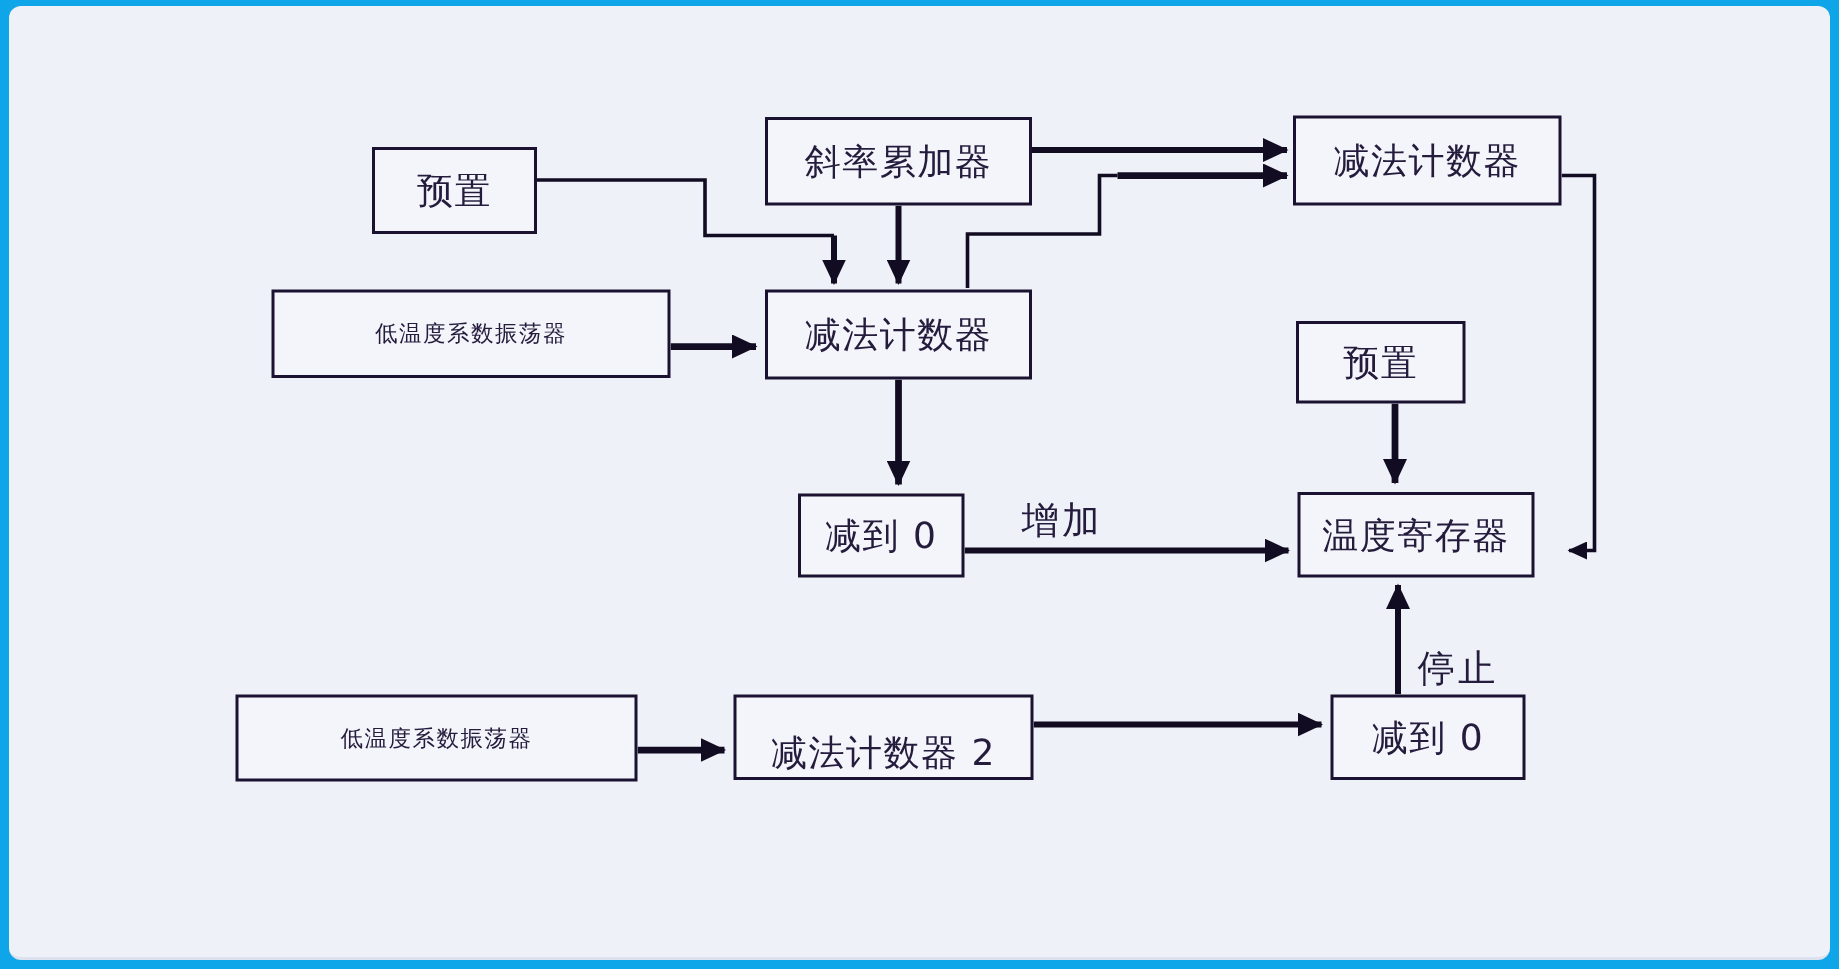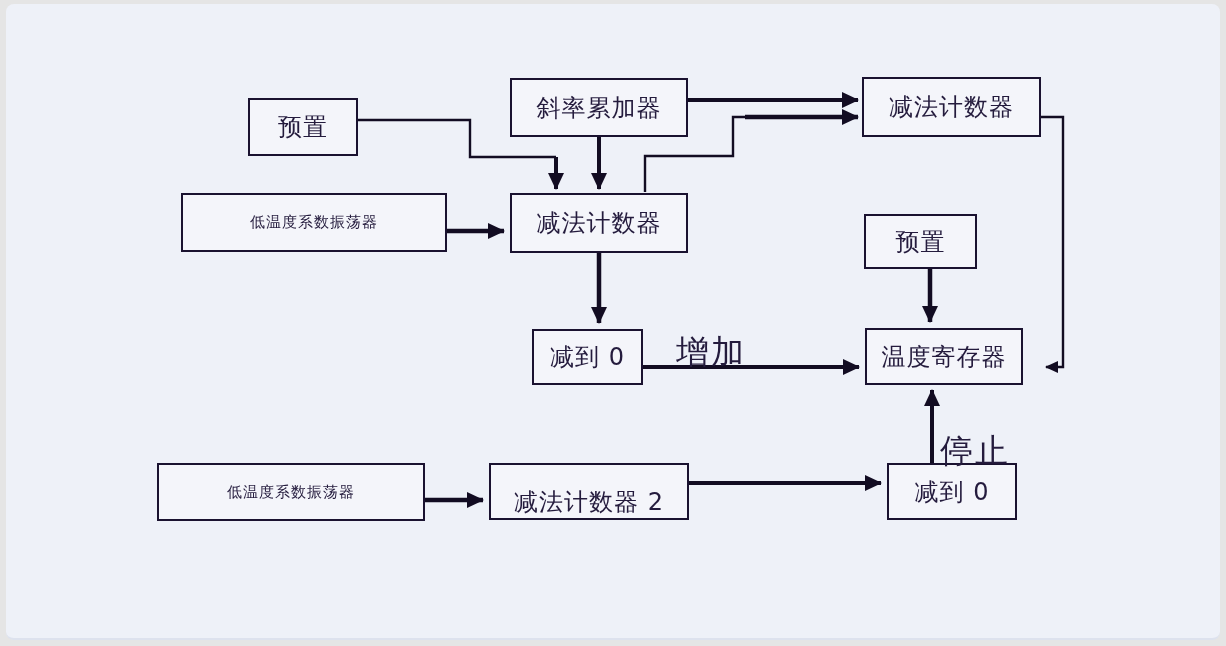--- a/index.html
+++ b/index.html
@@ -6,21 +6,21 @@
   html, body {
     margin: 0;
     padding: 0;
     background: #ffffff;
     font-family: "DejaVu Sans", "Liberation Sans", sans-serif;
   }
   .page {
     position: relative;
     width: 1226px;
     height: 646px;
-    background: #e5e5e5;
+    background: #0ea5e9;
     overflow: hidden;
   }
   .canvas {
     position: absolute;
     left: 6px;
     top: 4px;
     width: 1214px;
     height: 634px;
     background: #eef1f8;
     border-radius: 8px;
@@ -45,21 +45,21 @@
     color: #241b3d;
     font-size: 24px;
     font-weight: 500;
     letter-spacing: 1px;
     white-space: nowrap;
   }
   .node.small { font-size: 15px; }
   .edge-label {
     position: absolute;
     color: #241b3d;
-    font-size: 33px;
+    font-size: 25px;
     font-weight: 500;
     letter-spacing: 2px;
     white-space: nowrap;
   }
 </style>
 </head>
 <body>
 
 <div class="page">
   <div class="canvas"></div>

